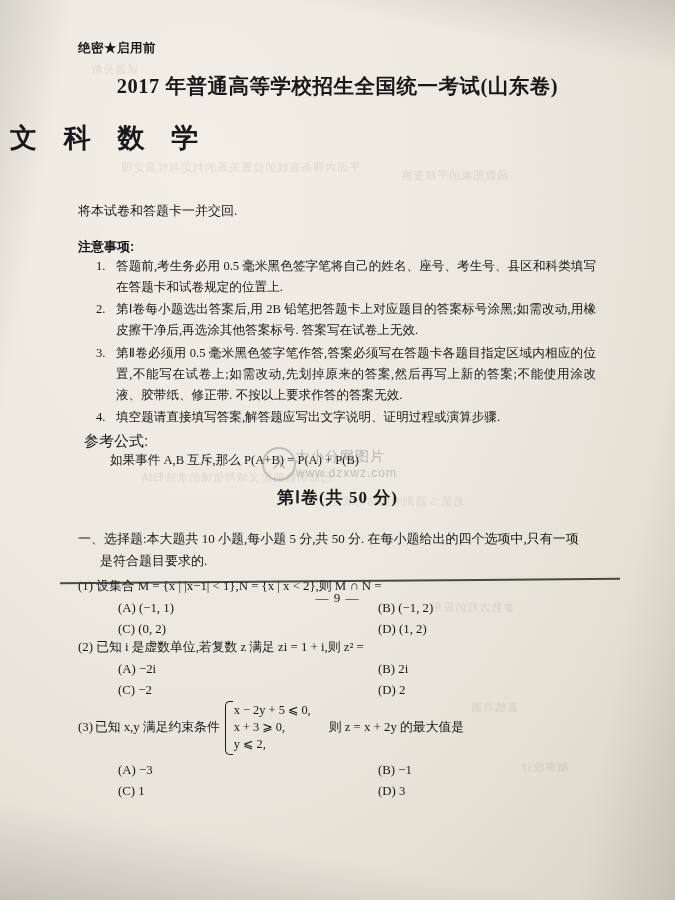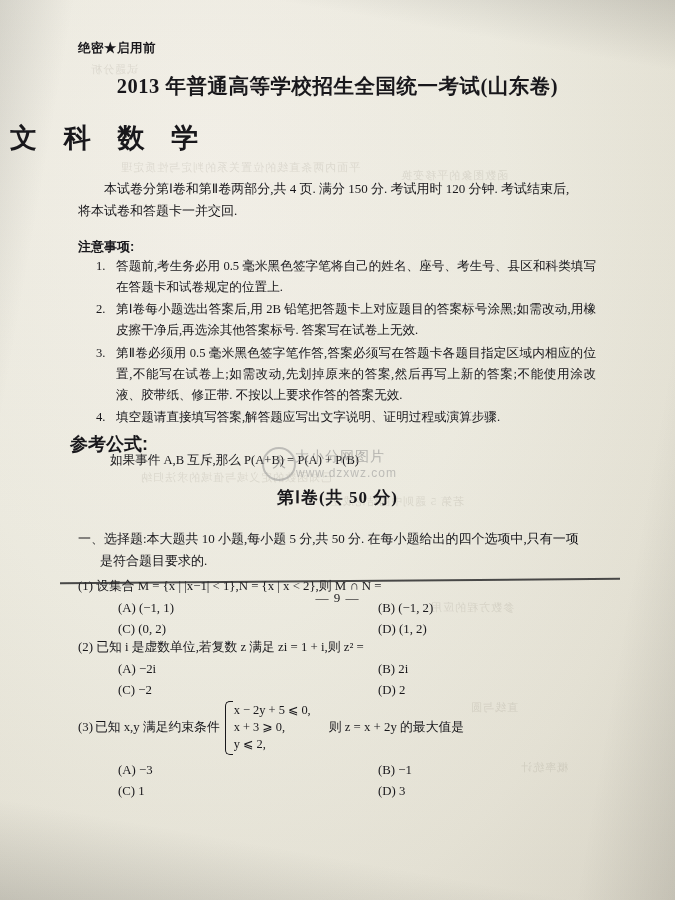--- a/index.html
+++ b/index.html
@@ -123,25 +123,25 @@
     flex: 0 0 20px;
     text-align: left;
   }
   .notice-text {
     flex: 1 1 auto;
     text-align: justify;
   }
 
   .formula-head {
     position: absolute;
-    left: 70px;
+    left: 84px;
     top: 432px;
     font-family: "Liberation Sans", sans-serif;
-    font-weight: bold;
-    font-size: 18px;
+    font-weight: normal;
+    font-size: 15px;
   }
   .formula-line {
     position: absolute;
     left: 110px;
     top: 452px;
     font-size: 12.6px;
   }
 
   .juan-title {
     position: absolute;
@@ -286,24 +286,23 @@
   <div class="bleed" style="left:330px; top:494px;">若第 5 题则中的结论成立</div>
   <div class="bleed" style="left:430px; top:600px;">参数方程的应用</div>
   <div class="bleed" style="left:470px; top:700px;">直线与圆</div>
   <div class="bleed" style="left:520px; top:760px;">概率统计</div>
   <div class="bleed" style="left:90px; top:62px;">试题分析</div>
 
   <div class="content">
 
     <div class="secret-label">绝密★启用前</div>
 
-    <div class="main-title">2013 年普通高等学校招生全国统一考试(山东卷)</div>
+    <div class="main-title">2017 年普通高等学校招生全国统一考试(山东卷)</div>
     <div class="sub-title">文 科 数 学</div>
 
-    <div class="body-block indent2" style="top:178px;">本试卷分第Ⅰ卷和第Ⅱ卷两部分,共 4 页. 满分 150 分. 考试用时 120 分钟. 考试结束后,</div>
     <div class="body-block" style="top:200px;">将本试卷和答题卡一并交回.</div>
 
     <div class="notice-head">注意事项:</div>
 
     <div class="notice-list">
       <div class="notice-item">
         <span class="notice-num">1.</span>
         <span class="notice-text">答题前,考生务必用 0.5 毫米黑色签字笔将自己的姓名、座号、考生号、县区和科类填写在答题卡和试卷规定的位置上.</span>
       </div>
       <div class="notice-item">

